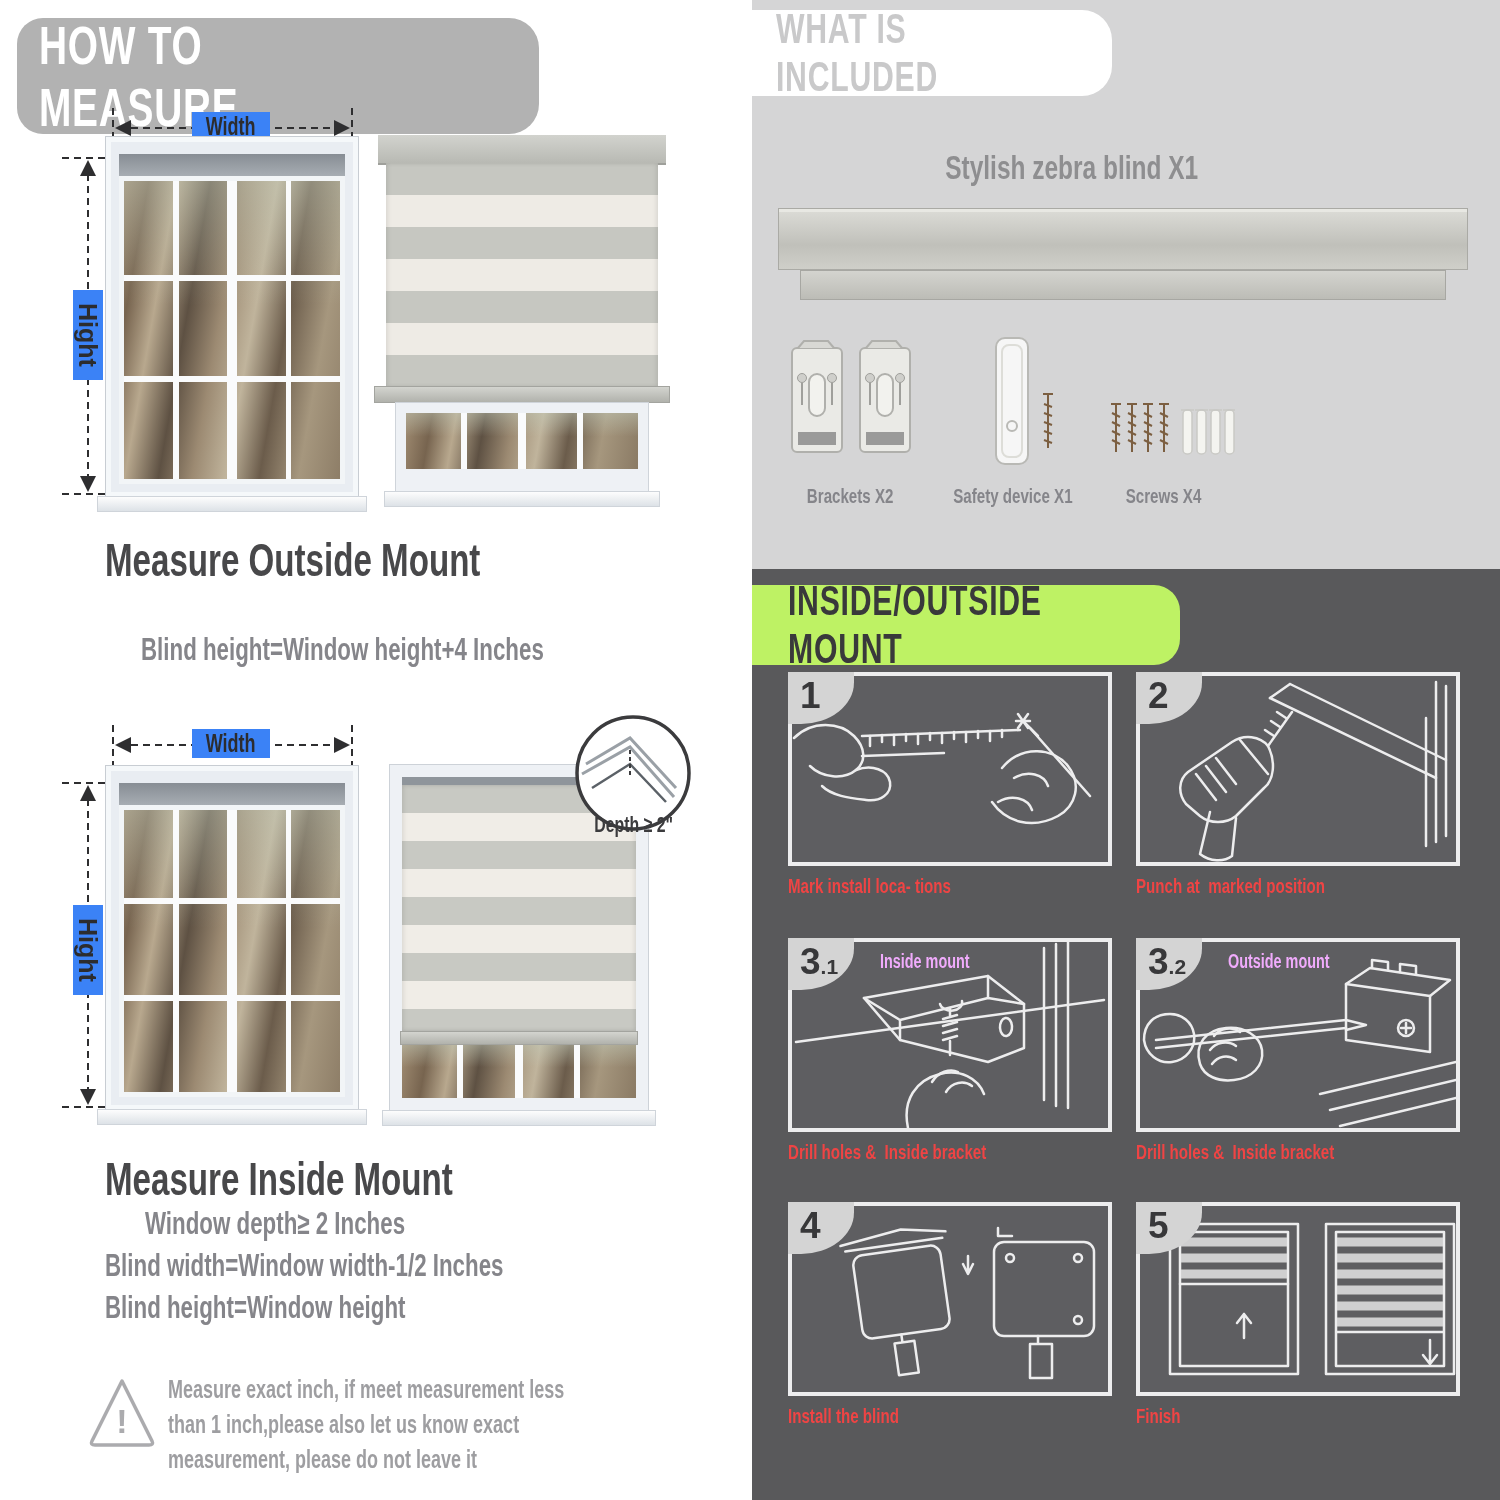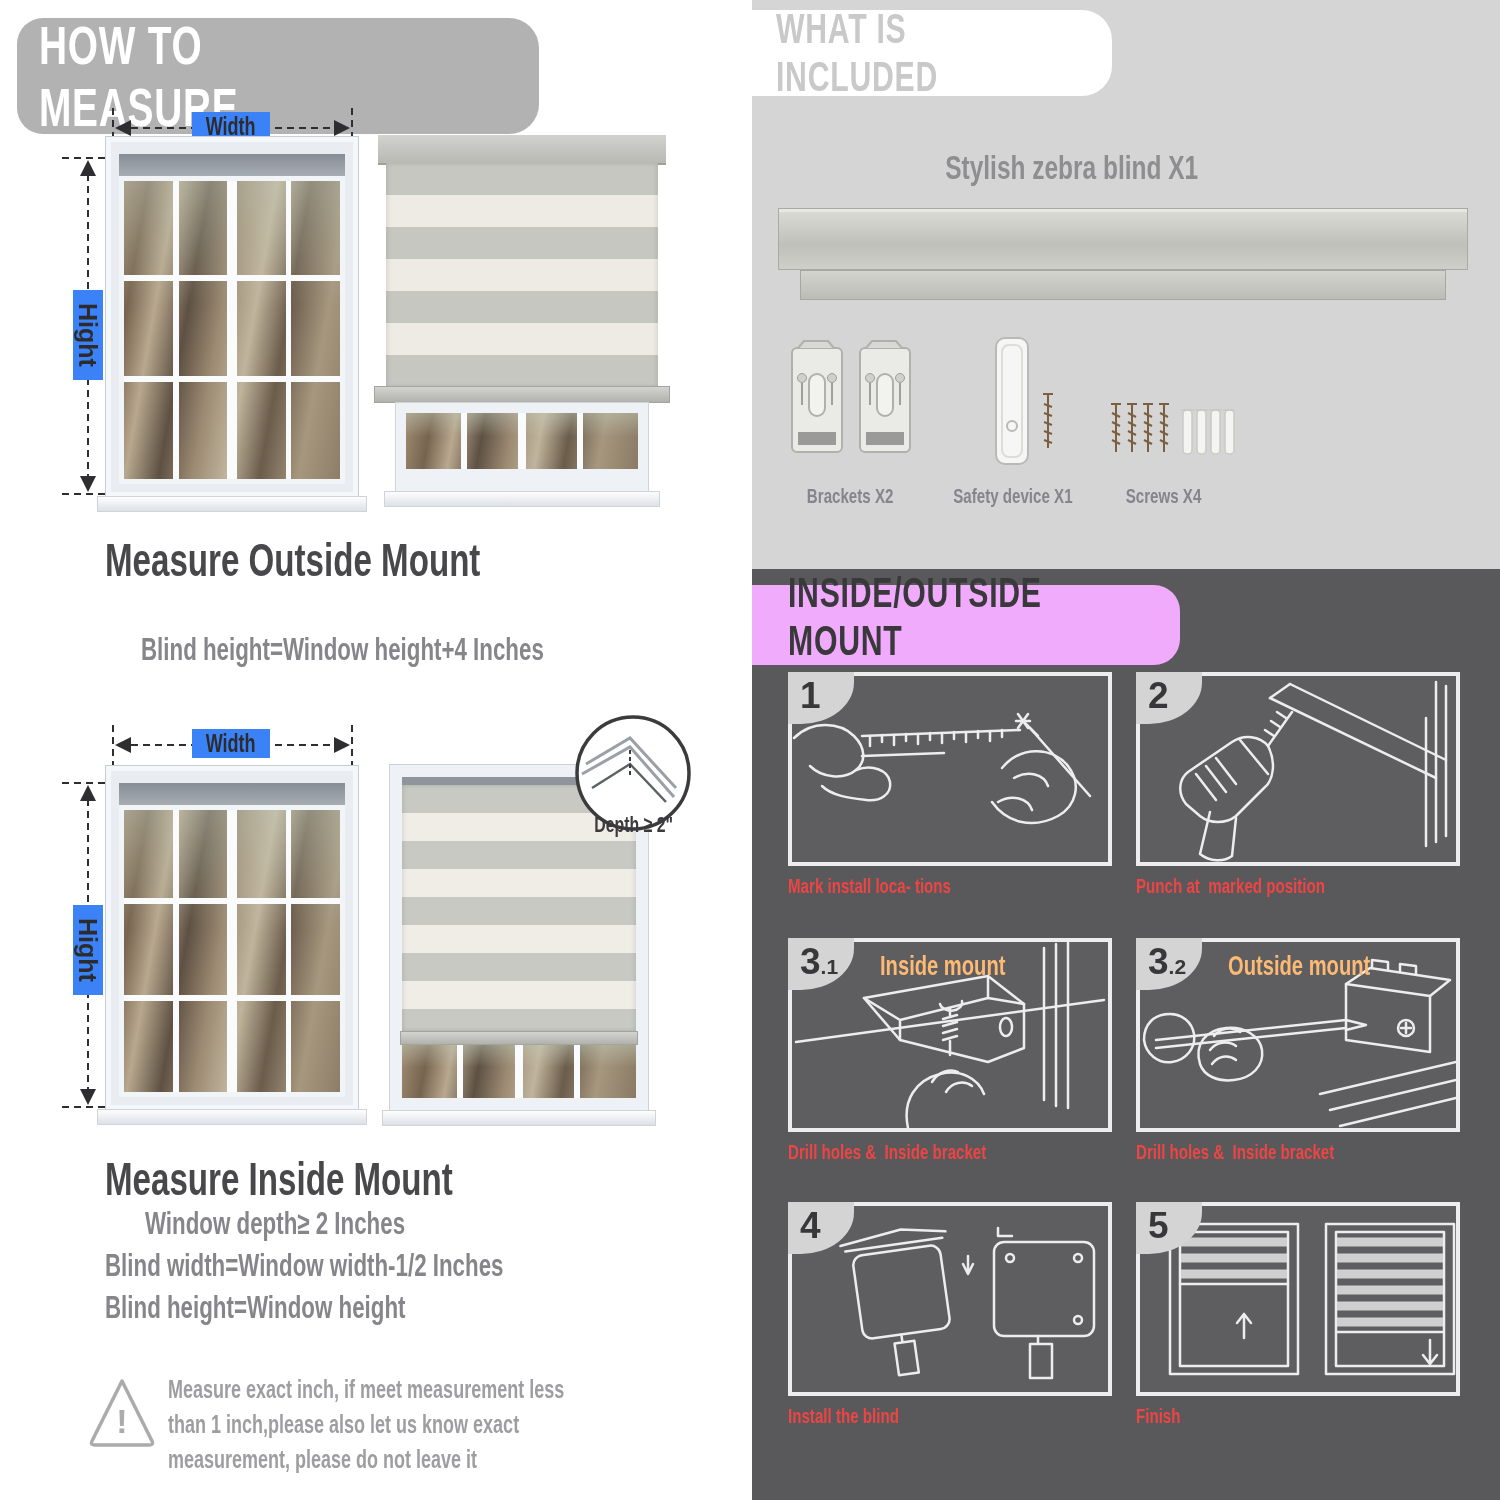--- a/index.html
+++ b/index.html
@@ -9,22 +9,22 @@
   .t{display:inline-block;transform:scaleX(.72);transform-origin:0 50%;white-space:pre-wrap;}
   .tc{display:inline-block;transform:scaleX(.72);transform-origin:50% 50%;white-space:pre-wrap;}
 
   
   .banner-left{left:17px;top:18px;width:522px;height:116px;background:#b2b2b2;
     border-radius:26px 30px 30px 26px;display:flex;align-items:center;padding-left:22px;box-sizing:border-box;}
   .banner-left span{color:#ffffff;font-weight:bold;font-size:54px;letter-spacing:1px;}
   .banner-incl{left:752px;top:10px;width:360px;height:86px;background:#ffffff;
     border-radius:0 30px 30px 0;display:flex;align-items:center;padding-left:24px;box-sizing:border-box;}
   .banner-incl span{color:#c9c9ca;font-weight:bold;font-size:42px;letter-spacing:1px;}
-  .banner-mount{left:752px;top:585px;width:428px;height:80px;background:#f0abfc;
-    border-radius:0 26px 26px 0;display:flex;align-items:flex-end;padding-left:36px;box-sizing:border-box;}
+  .banner-mount{left:752px;top:585px;width:428px;height:80px;background:#bef264;
+    border-radius:0 26px 26px 0;display:flex;align-items:center;padding-left:36px;box-sizing:border-box;}
   .banner-mount span{color:#39393b;font-weight:bold;font-size:42px;letter-spacing:1px;}
 
   
   .sec-heading{color:#48484a;font-weight:bold;font-size:46px;}
   .sec-line{color:#85858a;font-weight:bold;font-size:31px;}
   .warn-text{color:#9e9ea1;font-weight:bold;font-size:25px;line-height:35px;}
   .dim-label{color:#2c2c2e;font-weight:bold;font-size:25px;background:#3b82f6;text-align:center;}
   .depth-label{color:#3b3b3d;font-weight:bold;font-size:22px;text-align:center;}
 
   
@@ -77,21 +77,21 @@
       repeating-linear-gradient(90deg,rgba(255,255,255,.05) 0 2px,rgba(0,0,0,.04) 2px 4px);
     border:1px solid #a7a7a2;box-sizing:border-box;}
   .item-label{color:#85858a;font-weight:bold;font-size:21px;text-align:center;}
 
   
   .panel{position:absolute;width:324px;height:194px;background:#5e5e61;border:4px solid #ededee;box-sizing:border-box;}
   .badge{position:absolute;left:-4px;top:-4px;width:66px;height:52px;background:#d4d4d4;
     border-radius:0 0 80% 0;color:#38383a;font-weight:bold;font-size:37px;line-height:48px;
     padding-left:12px;box-sizing:border-box;}
   .badge .sub{font-size:21px;font-weight:bold;}
-  .ptitle{position:absolute;left:88px;top:8px;color:#fdba74;font-weight:bold;font-size:28px;}
+  .ptitle{position:absolute;left:88px;top:8px;color:#f0abfc;font-weight:bold;font-size:20px;}
   .cap{position:absolute;width:340px;color:#ef4444;font-weight:bold;font-size:21px;}
   .sketch{position:absolute;left:0;top:0;}
   .lines{stroke:#ededee;stroke-width:2.5;fill:none;stroke-linecap:round;stroke-linejoin:round;}
 
   .dash{stroke:#2e2e30;stroke-width:2;stroke-dasharray:7 5;fill:none;}
   .head{fill:#2e2e30;stroke:none;}
   .tri{fill:none;stroke:#ababae;stroke-width:3.5;stroke-linejoin:round;}
 </style>
 </head>
 <body>

